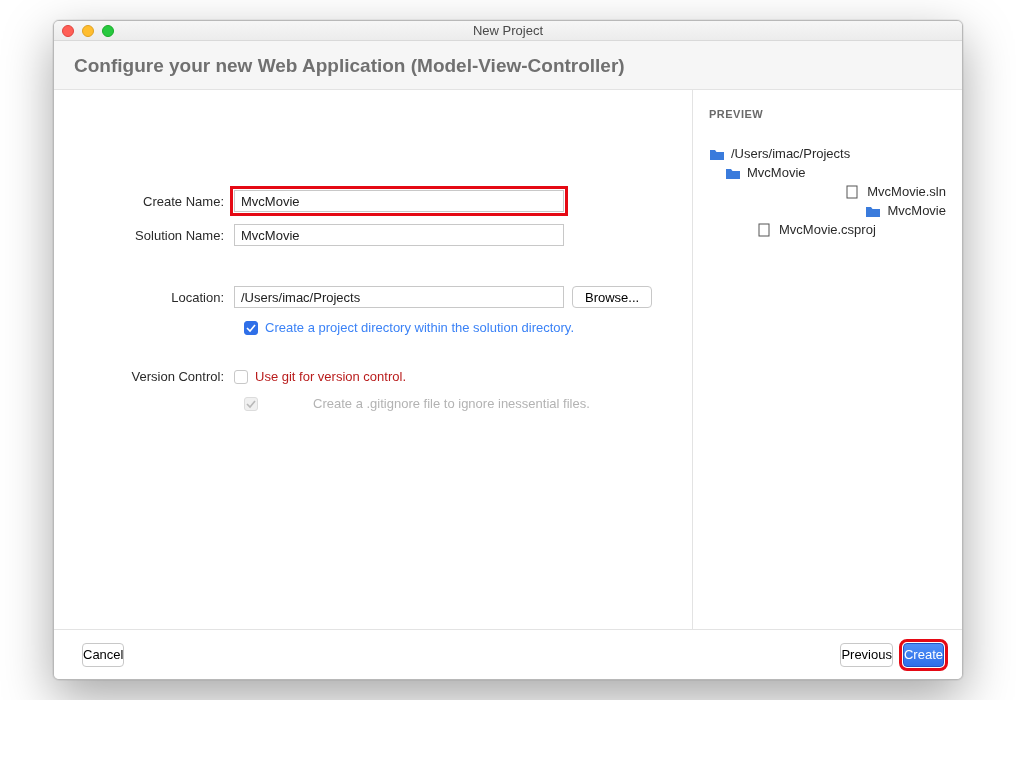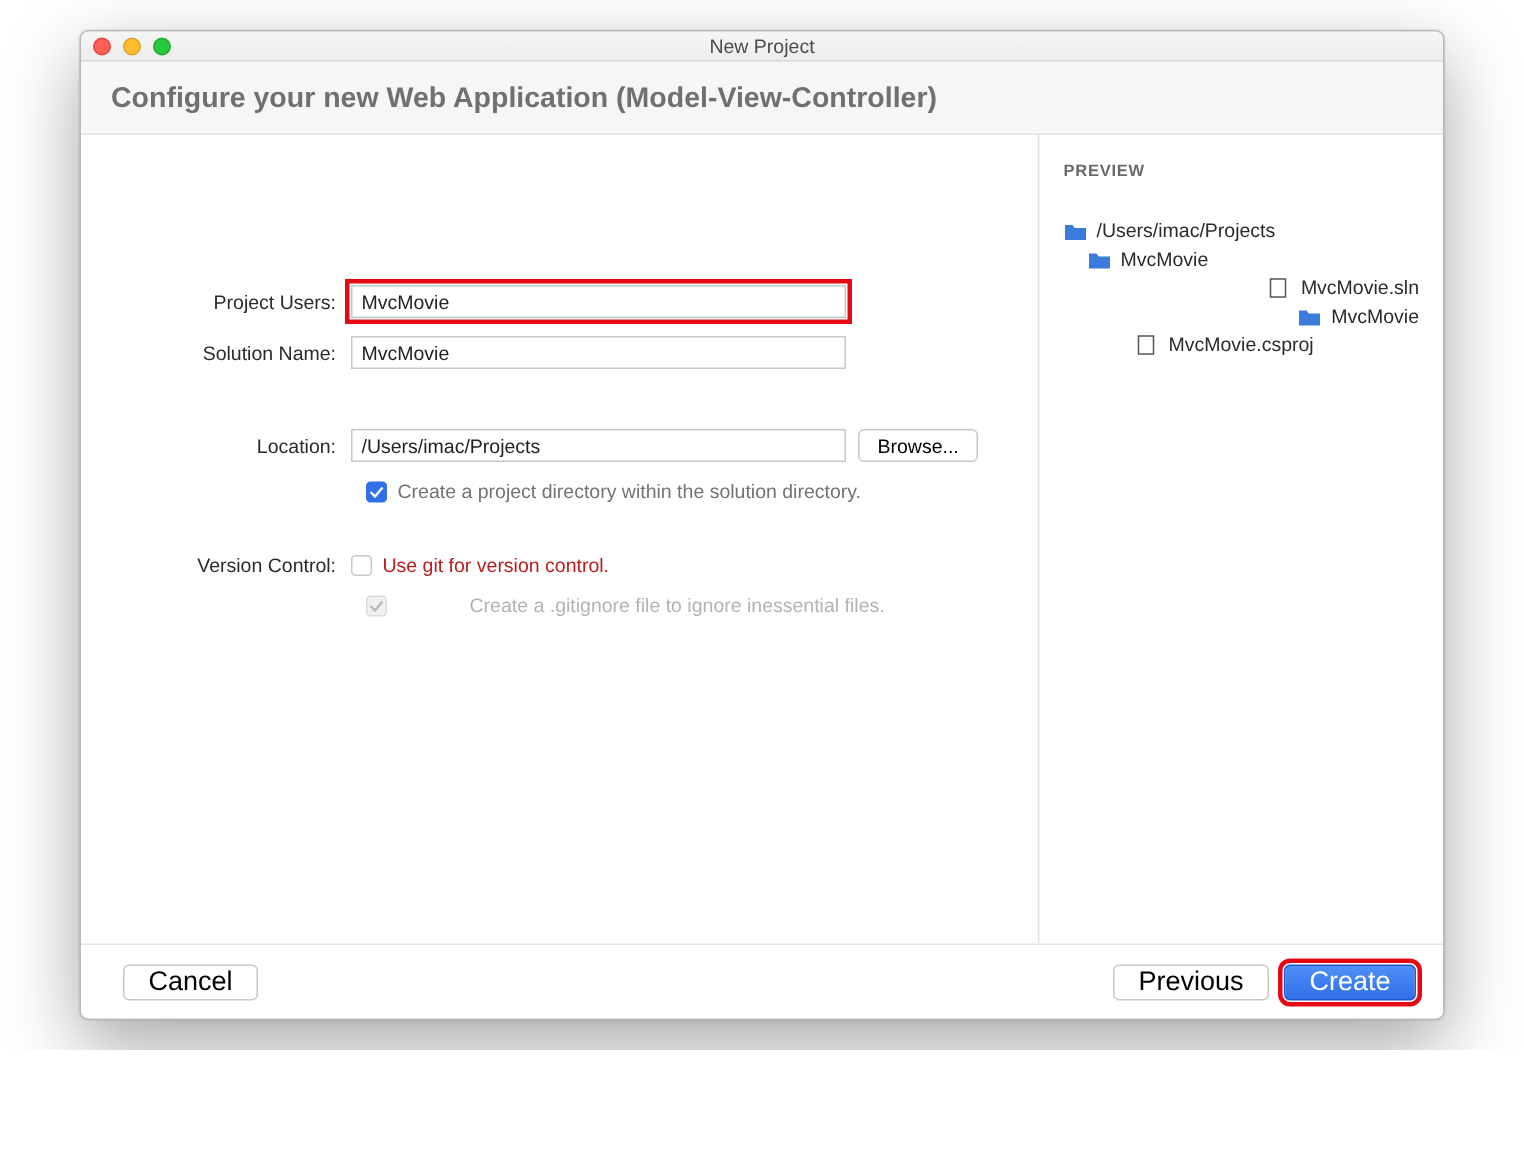--- a/index.html
+++ b/index.html
@@ -98,21 +98,21 @@
       border-radius: 4px;
       cursor: pointer;
     }
     .checkbox-row {
       display: flex;
       align-items: center;
       margin-left: 150px;
       margin-top: 6px;
       margin-bottom: 6px;
       font-size: 13px;
-      color: #737373;
+      color: #3b82f6;
     }
     .checkbox-row.disabled { color: #b3b3b3; gap: 48px; }
     .cb {
       width: 14px; height: 14px;
       border: 1px solid #c8c8c8;
       border-radius: 3px;
       margin-right: 7px;
       display: inline-flex;
       align-items: center;
       justify-content: center;
@@ -156,22 +156,22 @@
       height: 50px;
       border-top: 1px solid #e3e3e3;
       background: #fff;
       display: flex;
       align-items: center;
       padding: 0 18px;
     }
     .footer-spacer { flex: 1; }
     .footer-btn {
       height: 24px;
-      padding: 0 16px;
-      font-size: 18px;
+      padding: 0 0;
+      font-size: 13px;
       background: #fff;
       border: 1px solid #c8c8c8;
       border-radius: 4px;
       cursor: pointer;
       margin-left: 10px;
     }
     .footer-btn.primary {
       background: linear-gradient(#4f8ff7, #2f6fe8);
       border: 1px solid #2357c6;
       color: #fff;
@@ -193,21 +193,21 @@
     </div>
     <div class="titlebar-title">New Project</div>
   </div>
 
   <div class="heading-row">Configure your new Web Application (Model-View-Controller)</div>
 
   <div class="body">
     <div class="form-area">
 
       <div class="form-row">
-        <div class="form-label">Project Users:</div>
+        <div class="form-label">Create Name:</div>
         <input class="text-input highlighted" style="width: 330px;" type="text" value="MvcMovie">
       </div>
 
       <div class="form-row">
         <div class="form-label">Solution Name:</div>
         <input class="text-input" style="width: 330px;" type="text" value="MvcMovie">
       </div>
 
       <div class="row-gap"></div>
 

